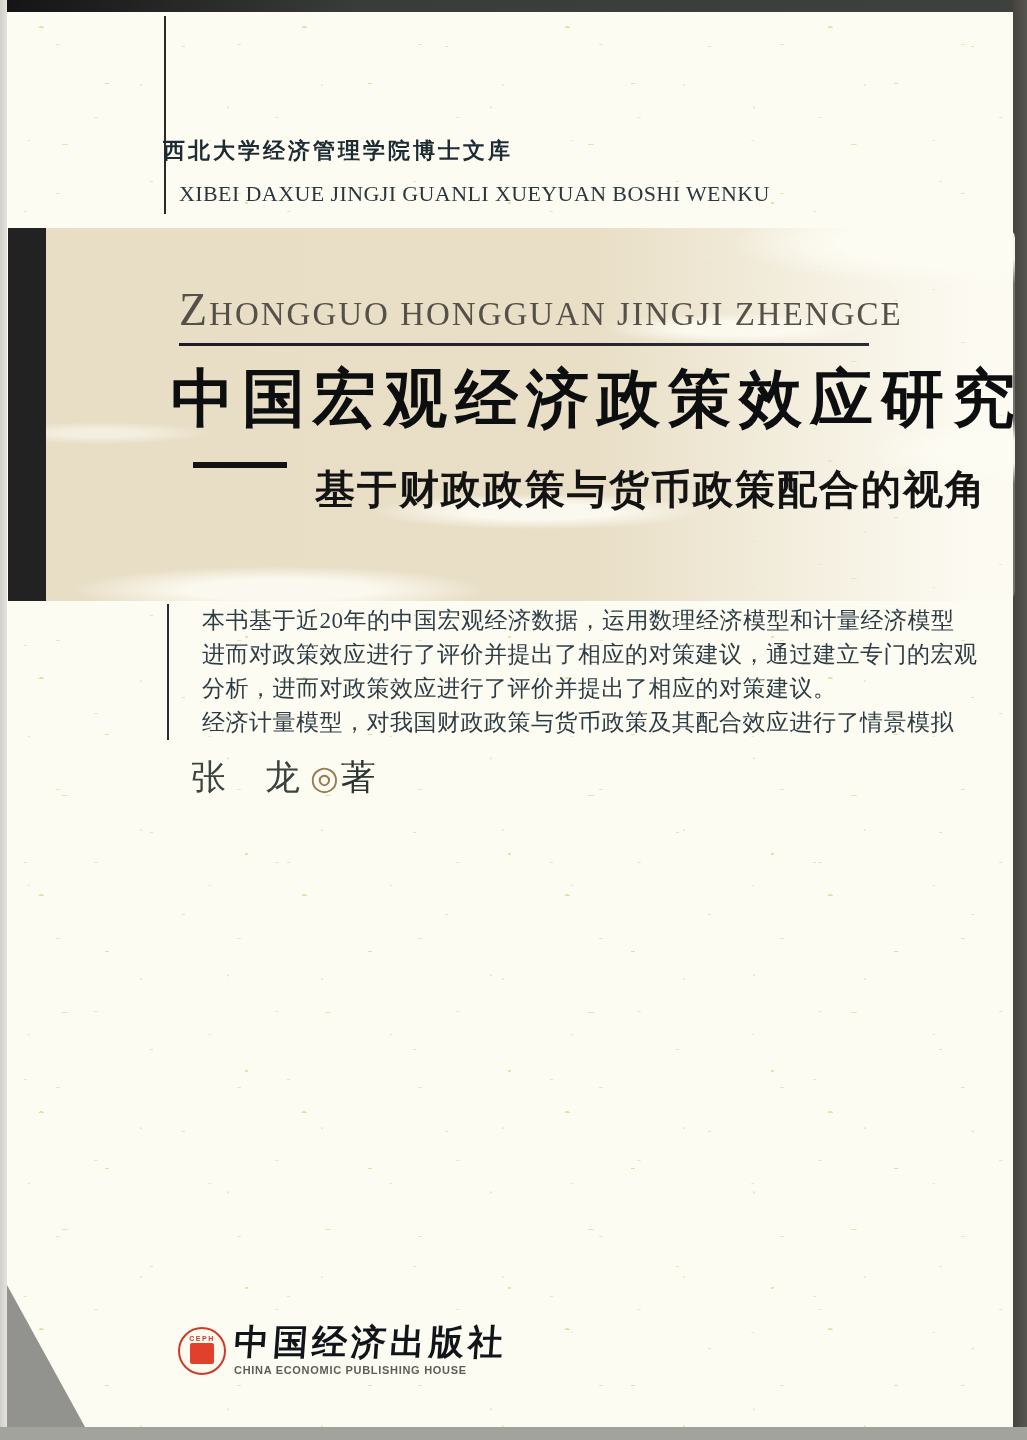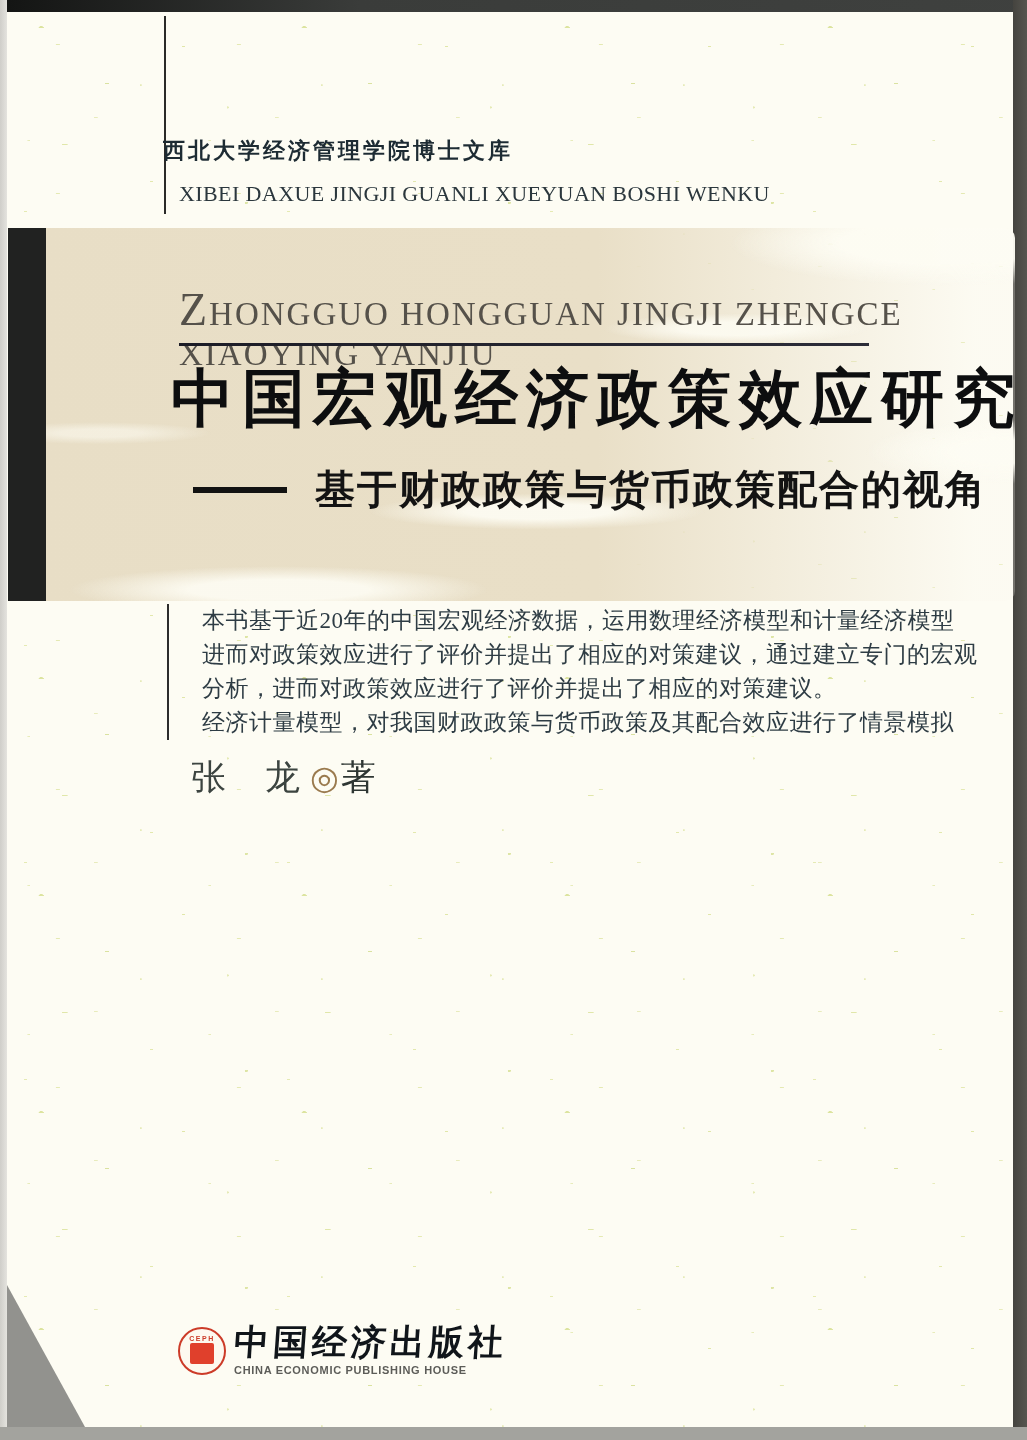--- a/index.html
+++ b/index.html
@@ -67,21 +67,21 @@
     font-family:"Liberation Serif",serif;line-height:1.0;white-space:nowrap;margin-top:32px;}
   .pinyin .l1{font-size:33px;letter-spacing:2px;}
   .pinyin .l1 .cap{font-size:46px;}
   .pinyin .l2{font-size:33px;letter-spacing:2px;margin-top:5px;}
   .rule-horiz{position:absolute;left:172px;top:331px;width:690px;height:3px;
     background:linear-gradient(to right,#1c1c26,#2c2c38);}
   
   .main-title{position:absolute;left:164px;top:344px;
     font-family:"Liberation Serif",serif;font-weight:bold;
     font-size:63px;letter-spacing:8px;color:#0d0e0f;white-space:nowrap;}
-  .subtitle-row{position:absolute;left:186px;top:450px;display:flex;align-items:center;white-space:nowrap;}
+  .subtitle-row{position:absolute;left:186px;top:450px;display:flex;align-items:flex-start;white-space:nowrap;}
   .subtitle-dash{width:94px;height:6px;background:#121212;margin-right:28px;}
   .subtitle-text{font-family:"Liberation Serif",serif;font-weight:bold;
     font-size:40px;letter-spacing:2px;color:#131313;}
   
   .desc{position:absolute;left:160px;top:592px;padding-left:33px;border-left:2px solid #2c2c2c;}
   .desc .line{font-family:"Liberation Serif",serif;font-size:23px;line-height:34px;
     color:#2e3c44;letter-spacing:.5px;white-space:nowrap;}
   
   .author-row{position:absolute;left:184px;top:742px;display:flex;align-items:center;
     font-family:"Liberation Serif",serif;white-space:nowrap;}
@@ -118,21 +118,20 @@
   <div class="series-cn">西北大学经济管理学院博士文库</div>
   <div class="series-en">XIBEI DAXUE JINGJI GUANLI XUEYUAN BOSHI WENKU</div>
 
   <div class="band">
     <div class="streaks"></div>
   </div>
   <div class="band-bar"></div>
 
   <div class="pinyin">
     <div class="l1"><span class="cap">Z</span><span>HONGGUO HONGGUAN JINGJI ZHENGCE</span></div>
-    <div class="l2">XIAOYING YANJIU</div>
   </div>
   <div class="rule-horiz"></div>
 
   <div class="main-title">中国宏观经济政策效应研究</div>
 
   <div class="subtitle-row">
     <div class="subtitle-dash"></div>
     <div class="subtitle-text">基于财政政策与货币政策配合的视角</div>
   </div>
 

